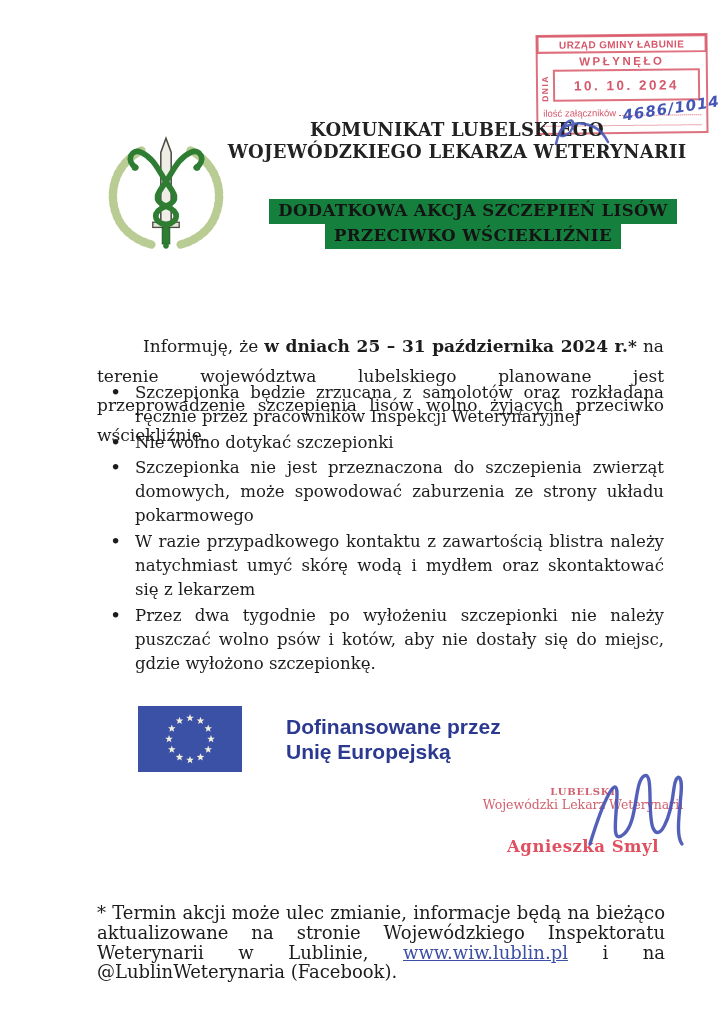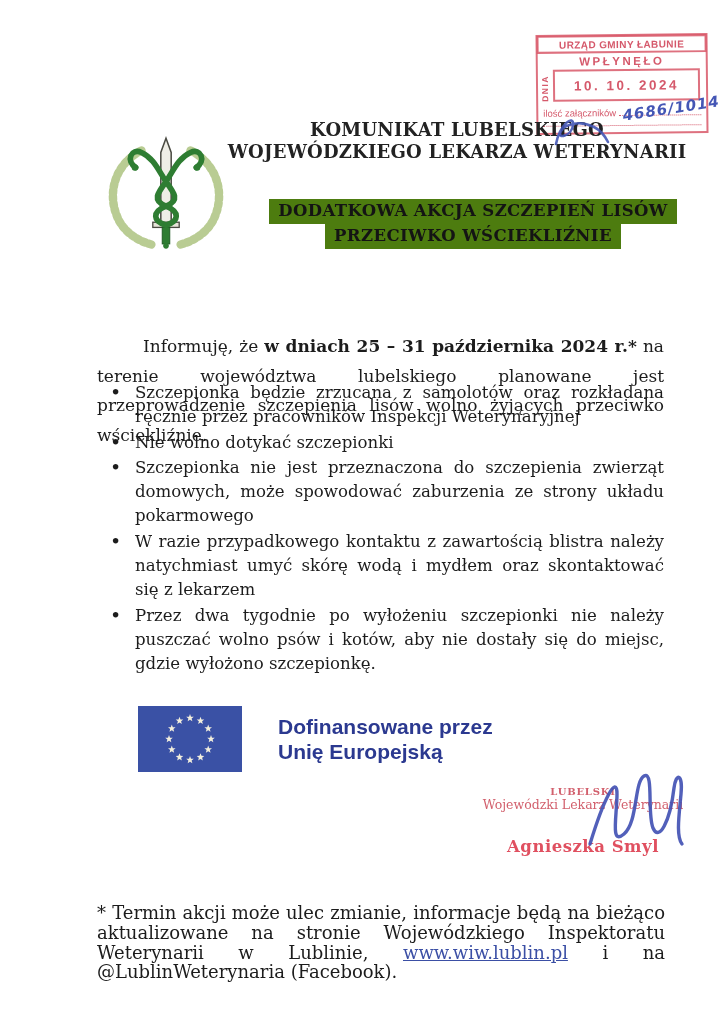--- a/index.html
+++ b/index.html
@@ -55,42 +55,42 @@
     position:absolute; left:222px; top:119px; width:470px;
     text-align:center; font-weight:bold; font-size:18px; line-height:22px;
     letter-spacing:.2px; color:#222;
   }
   .logo { position:absolute; left:100px; top:132px; }
 
   
   .banner { position:absolute; left:238px; top:199px; width:470px; text-align:center; }
   .banner-line { line-height:24px; }
   .banner-line span {
-    display:inline-block; background:#4d7c0f; color:#141414;
+    display:inline-block; background:#15803d; color:#141414;
     font-weight:bold; font-size:16.5px; letter-spacing:.4px;
     padding:2px 9px 3px; line-height:20px;
   }
 
   
   .intro {
     position:absolute; left:97px; top:315px; width:567px;
     font-size:17px; line-height:29.5px; text-align:justify; text-indent:46px;
   }
   .bullets {
     position:absolute; left:97px; top:381px; width:567px;
     margin:0; padding:0; list-style:none;
     font-size:16.6px; line-height:24.3px; text-align:justify;
   }
   .bullets li { position:relative; padding-left:38px; margin:0 0 1px 0; }
   .bullets li::before {
     content:"\2022"; position:absolute; left:13px; top:-1px; font-size:19px;
   }
 
   
-  .eu { position:absolute; left:138px; top:706px; display:flex; align-items:center; }
+  .eu { position:absolute; left:138px; top:706px; display:flex; align-items:center;gap:8px; }
   .eu-flag { display:block; }
   .eu-text {
     margin-left:36px; font-family:"Liberation Sans", sans-serif;
     font-weight:bold; font-size:21px; line-height:25px; color:#2b3990;
   }
 
   
   .sig { position:absolute; left:452px; top:786px; width:262px; text-align:center; }
   .sig-l1 { font-size:10px; font-weight:bold; letter-spacing:.8px; color:#d2606d; }
   .sig-l2 { font-size:12.5px; margin-top:0; color:#d2606d; white-space:nowrap; }

